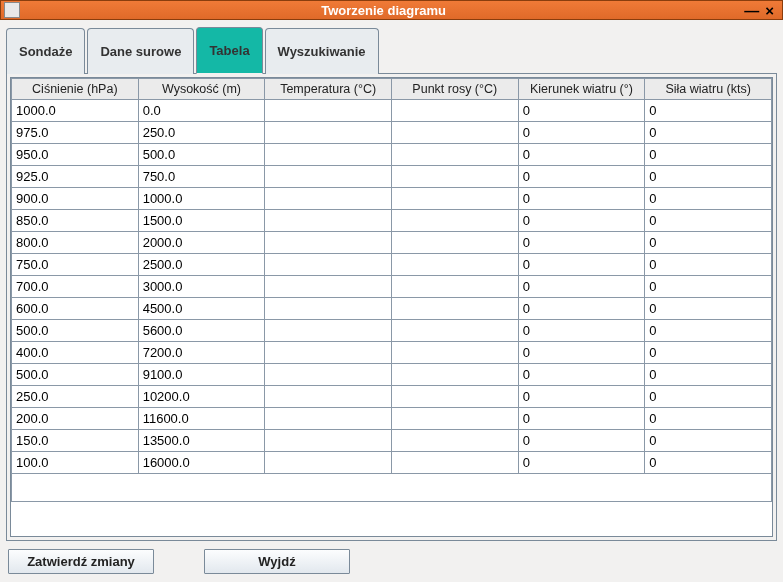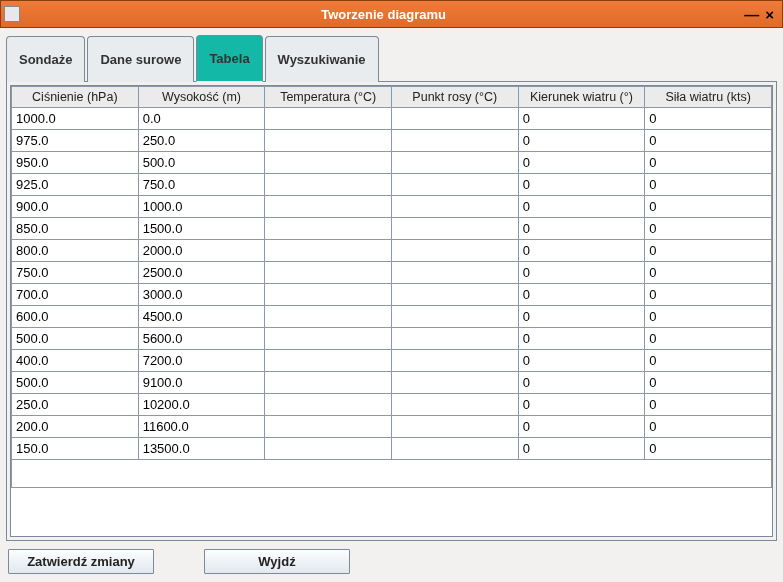--- a/index.html
+++ b/index.html
@@ -2,21 +2,21 @@
 <html><head>
 <meta charset="utf-8">
 <style>
   * { box-sizing: border-box; }
   html, body { margin: 0; padding: 0; height: 100%; font-family: sans-serif; font-size: 13px; color: #000; }
   body { background: #f2f1f0; display: flex; flex-direction: column; }
   
   .titlebar {
     background: linear-gradient(to bottom, #f07a37, #e06a29);
     border: 1px solid #8a3d0d;
-    height: 28px;
+    height: 20px;
     display: flex;
     align-items: center;
     position: relative;
     color: #fff;
     font-weight: bold;
     gap: 20px;
   }
   .titlebar-icon {
     width: 16px; height: 16px;
     margin: 0 3px;
@@ -262,20 +262,28 @@
               <td>0</td>
             </tr>
             <tr>
               <td>150.0</td>
               <td>13500.0</td>
               <td class="empty"></td>
               <td class="empty"></td>
               <td>0</td>
               <td>0</td>
             </tr>
+            <tr>
+              <td>100.0</td>
+              <td>16000.0</td>
+              <td class="empty"></td>
+              <td class="empty"></td>
+              <td>0</td>
+              <td>0</td>
+            </tr>
           </tbody>
       </table>
       <div class="table-filler"></div>
     </div>
   </div>
 
   <div class="button-row">
     <div class="btn">Zatwierdź zmiany</div>
     <div class="btn">Wyjdź</div>
   </div>

